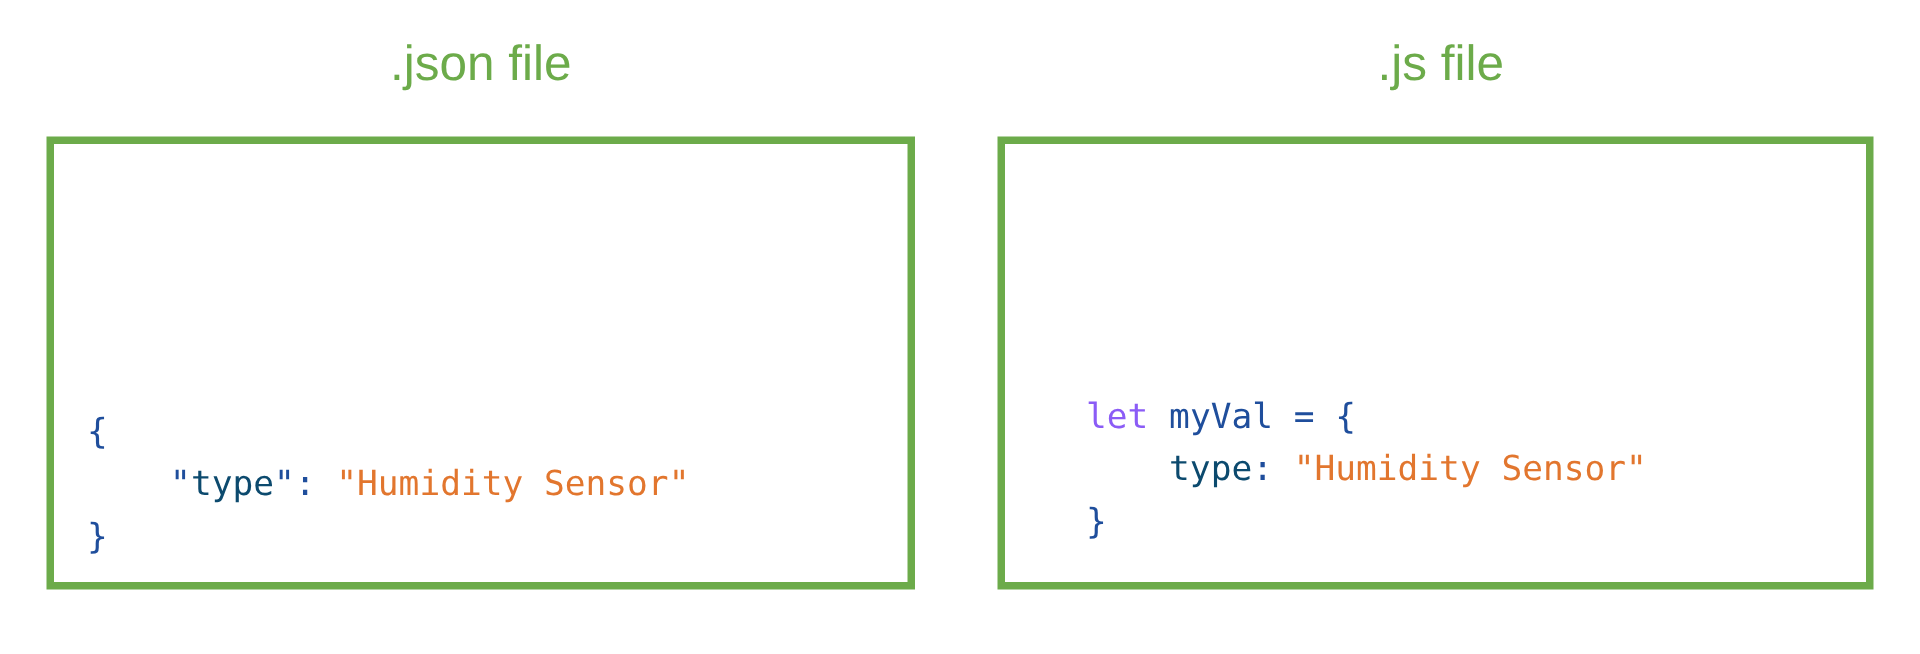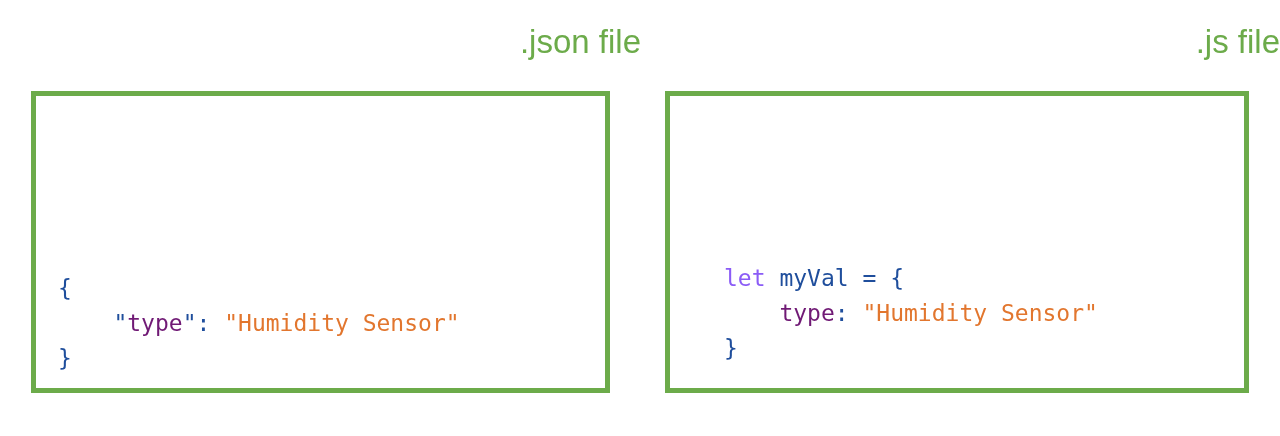--- a/index.html
+++ b/index.html
@@ -18,21 +18,21 @@
 
   .panel {
     position: absolute;
     top: 0;
   }
 
   .panel-title {
     position: absolute;
     top: 22px;
     width: 100%;
-    text-align: right;
+    text-align: center;
     font-family: "Liberation Sans", sans-serif;
     font-size: 33px;
     line-height: 40px;
     font-weight: 400;
     color: #6CAB4A;
     letter-spacing: 0px;
     white-space: pre;
   }
 
   .code-box {
@@ -48,21 +48,21 @@
     left: 0;
     width: 100%;
     font-family: "DejaVu Sans Mono", "Liberation Mono", monospace;
     font-size: 23px;
     line-height: 35px;
     white-space: pre;
     color: #1F4E9C;
   }
 
   .tok-punct   { color: #1F4E9C; }
-  .tok-key     { color: #701a75; text-align: center; }
+  .tok-key     { color: #0c4a6e; text-align: center; }
   .tok-string  { color: #E2762E; }
   .tok-keyword { color: #8b5cf6; }
   .tok-ident   { color: #1F4E9C; }
 
   
   #panel-json        { left: 0px;  width: 641px; height: 436px; }
   #json-box          { left: 31px; width: 579px; height: 302px; }
   #json-code         { top: 175px; padding-left: 22px; }
 
   

